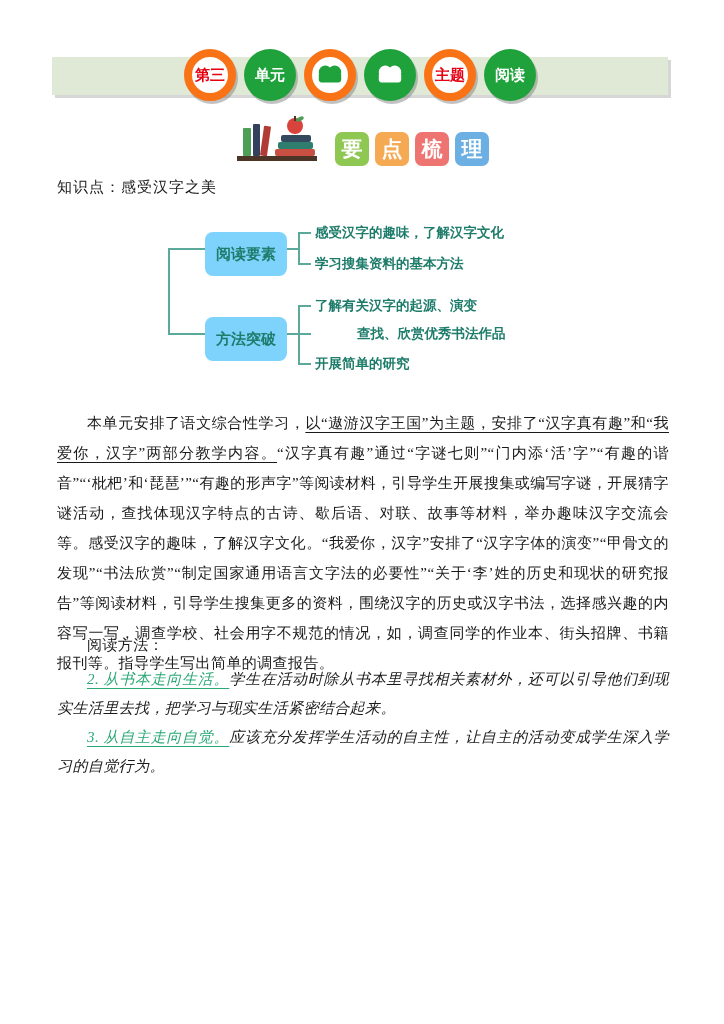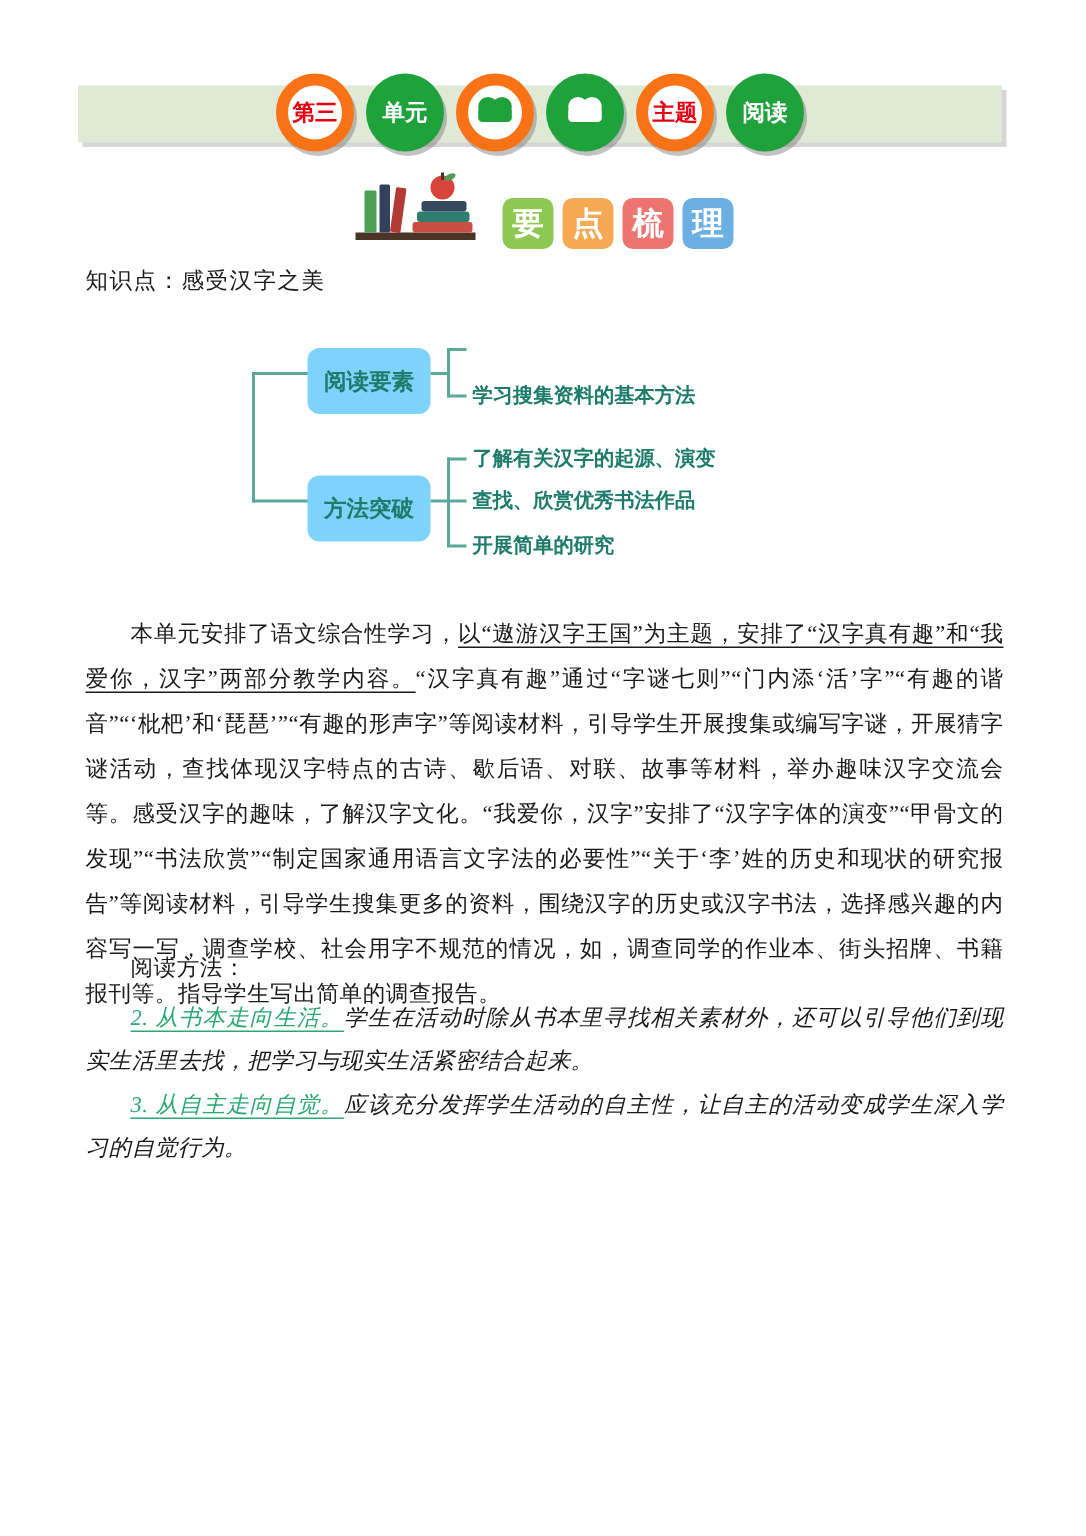--- a/index.html
+++ b/index.html
@@ -171,25 +171,26 @@
     <div class="mm-line" style="left:241px; top:58px; width:13px; height:2px;"></div>
 
     <div class="mm-line" style="left:230px; top:128px; width:12px; height:2px;"></div>
     <div class="mm-line" style="left:241px; top:100px; width:2px; height:59px;"></div>
     <div class="mm-line" style="left:241px; top:100px; width:13px; height:2px;"></div>
     <div class="mm-line" style="left:241px; top:128px; width:13px; height:2px;"></div>
     <div class="mm-line" style="left:241px; top:158px; width:13px; height:2px;"></div>
 
 
     <div class="mm-branch" style="top:27px;">阅读要素</div>
+    <div class="mm-leaf" style="top:19px;">感受汉字的趣味，了解汉字文化</div>
     <div class="mm-leaf" style="top:50px;">学习搜集资料的基本方法</div>
 
     <div class="mm-branch" style="top:112px;">方法突破</div>
     <div class="mm-leaf" style="top:92px;">了解有关汉字的起源、演变</div>
-    <div class="mm-leaf" style="top:120px;">查找、欣赏优秀书法作品</div>
+    <div class="mm-leaf" style="top:120px;margin-left:42px;">查找、欣赏优秀书法作品</div>
     <div class="mm-leaf" style="top:150px;">开展简单的研究</div>
   </div>
 
   <div class="para1"><span>本单元安排了语文综合性学习，</span><span class="u">以“遨游汉字王国”为主题，安排了“汉字真有趣”和“我爱你，汉字”两部分教学内容。</span><span>“汉字真有趣”通过“字谜七则”“门内添‘活’字”“有趣的谐音”“‘枇杷’和‘琵琶’”“有趣的形声字”等阅读材料，引导学生开展搜集或编写字谜，开展猜字谜活动，查找体现汉字特点的古诗、歇后语、对联、故事等材料，举办趣味汉字交流会等。感受汉字的趣味，了解汉字文化。“我爱你，汉字”安排了“汉字字体的演变”“甲骨文的发现”“书法欣赏”“制定国家通用语言文字法的必要性”“关于‘李’姓的历史和现状的研究报告”等阅读材料，引导学生搜集更多的资料，围绕汉字的历史或汉字书法，选择感兴趣的内容写一写，调查学校、社会用字不规范的情况，如，调查同学的作业本、街头招牌、书籍报刊等。指导学生写出简单的调查报告。</span></div>
 
   <div class="methods-title">阅读方法：</div>
   <div class="methods">
     <p><span class="lead">2. 从书本走向生活。</span><span>学生在活动时除从书本里寻找相关素材外，还可以引导他们到现实生活里去找，把学习与现实生活紧密结合起来。</span></p>
     <p><span class="lead">3. 从自主走向自觉。</span><span>应该充分发挥学生活动的自主性，让自主的活动变成学生深入学习的自觉行为。</span></p>
   </div>

